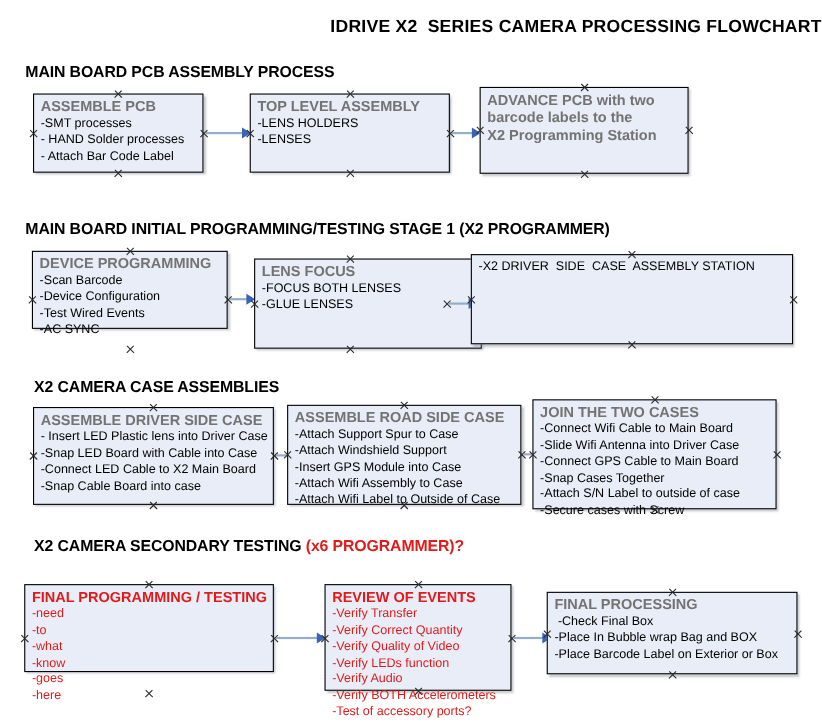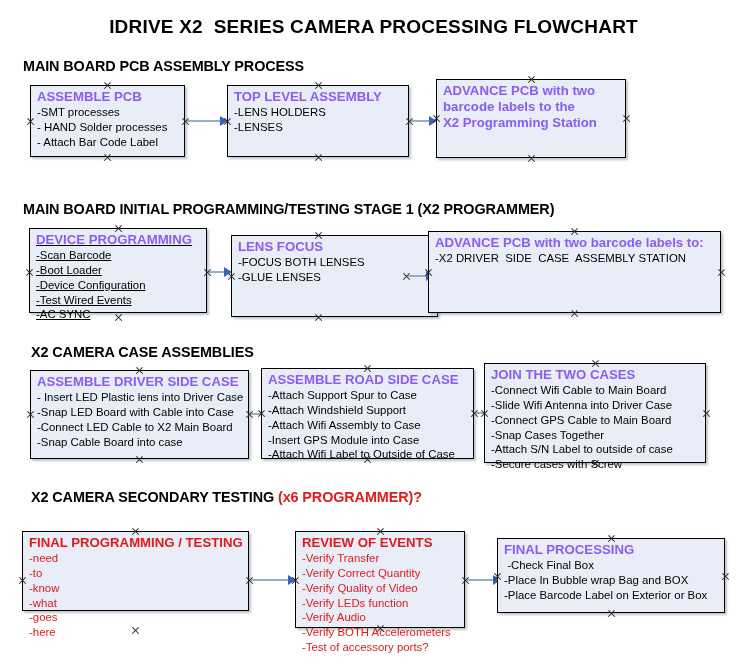--- a/index.html
+++ b/index.html
@@ -19,22 +19,22 @@
     background: #ffffff;
     overflow: hidden;
   }
 
   
   .doc-title {
     position: absolute;
     left: 0;
     top: 16px;
     width: 747px;
-    text-align: center;
-    font-size: 19px;
+    text-align: right;
+    font-size: 16px;
     font-weight: bold;
     color: #000000;
     letter-spacing: 0.2px;
     white-space: pre;
   }
   .section-heading {
     position: absolute;
     font-size: 14.4px;
     font-weight: bold;
     color: #000000;
@@ -52,21 +52,21 @@
     box-sizing: border-box;
     background: #e8edf7;
     border: 1.3px solid #000000;
     box-shadow: 2px 2px 2px rgba(120,125,140,0.45);
     padding: 3px 5px 3px 6px;
   }
   .node.overflow { overflow: visible; }
   .node-title {
     font-size: 13.2px;
     font-weight: bold;
-    color: #8b5cf6;
+    color: #737373;
     line-height: 1.22;
     white-space: pre;
   }
   .node-line {
     font-size: 11.4px;
     font-weight: normal;
     color: #000000;
     line-height: 1.30;
     white-space: pre;
   }
@@ -171,24 +171,23 @@
   </div>
   <div class="handle" style="left:531px; top:79px;"></div>
   <div class="handle" style="left:531px; top:158px;"></div>
   <div class="handle" style="left:436px; top:118px;"></div>
   <div class="handle" style="left:626px; top:118px;"></div>
 
   <div class="section-heading" style="left:23px; top:201px;">
     <span>MAIN BOARD INITIAL PROGRAMMING/TESTING STAGE 1 (X2 PROGRAMMER)</span>
   </div>
 
-  <div class="node" style="left:29px; top:228px; width:178px; height:85px;text-decoration:underline;">
+  <div class="node" style="left:29px; top:228px; width:178px; height:71px;">
     <div class="node-title">DEVICE PROGRAMMING</div>
     <div class="node-line">-Scan Barcode</div>
-    <div class="node-line">-Boot Loader</div>
     <div class="node-line">-Device Configuration</div>
     <div class="node-line">-Test Wired Events</div>
     <div class="node-line">-AC SYNC</div>
   </div>
   <div class="handle" style="left:118px; top:228px;"></div>
   <div class="handle" style="left:118px; top:317px;"></div>
   <div class="handle" style="left:29px;  top:272px;"></div>
   <div class="handle" style="left:207px; top:272px;"></div>
 
   <div class="arrow" style="left:209px; top:267px; width:24px;">
@@ -205,21 +204,20 @@
   <div class="handle" style="left:318px; top:317px;"></div>
   <div class="handle" style="left:231px; top:276px;"></div>
   <div class="handle" style="left:406px; top:276px;"></div>
 
   <div class="arrow" style="left:408px; top:271px; width:27px;">
     <div class="shaft" style="width:19px;"></div>
     <div class="head" style="left:18px;"></div>
   </div>
 
   <div class="node" style="left:428px; top:231px; width:293px; height:82px;">
-    <div class="node-title">ADVANCE PCB with two barcode labels to:</div>
     <div class="node-line">-X2 DRIVER  SIDE  CASE  ASSEMBLY STATION</div>
   </div>
   <div class="handle" style="left:574px; top:231px;"></div>
   <div class="handle" style="left:574px; top:313px;"></div>
   <div class="handle" style="left:428px; top:272px;"></div>
   <div class="handle" style="left:721px; top:272px;"></div>
 
   <div class="section-heading" style="left:31px; top:344px;">
     <span>X2 CAMERA CASE ASSEMBLIES</span>
   </div>
@@ -238,22 +236,22 @@
 
   <div class="arrow" style="left:251px; top:409px; width:21px;">
     <div class="shaft" style="width:13px;"></div>
     <div class="head" style="left:12px;"></div>
   </div>
 
   <div class="node" style="left:261px; top:368px; width:213px; height:91px;">
     <div class="node-title">ASSEMBLE ROAD SIDE CASE</div>
     <div class="node-line">-Attach Support Spur to Case</div>
     <div class="node-line">-Attach Windshield Support</div>
+    <div class="node-line">-Insert GPS Module into Case</div>
     <div class="node-line">-Attach Wifi Assembly to Case</div>
-    <div class="node-line">-Insert GPS Module into Case</div>
     <div class="node-line">-Attach Wifi Label to Outside of Case</div>
   </div>
   <div class="handle" style="left:367px; top:368px;"></div>
   <div class="handle" style="left:367px; top:459px;"></div>
   <div class="handle" style="left:261px; top:413px;"></div>
   <div class="handle" style="left:474px; top:413px;"></div>
 
   <div class="arrow" style="left:476px; top:408px; width:22px;">
     <div class="shaft" style="width:14px;"></div>
     <div class="head" style="left:13px;"></div>
@@ -274,22 +272,22 @@
   <div class="handle" style="left:706px; top:413px;"></div>
 
   <div class="section-heading" style="left:31px; top:489px;">
     <span>X2 CAMERA SECONDARY TESTING </span><span class="accent">(x6 PROGRAMMER)?</span>
   </div>
 
   <div class="node red" style="left:22px; top:531px; width:227px; height:80px;">
     <div class="node-title">FINAL PROGRAMMING / TESTING</div>
     <div class="node-line">-need</div>
     <div class="node-line">-to</div>
+    <div class="node-line">-what</div>
     <div class="node-line">-know</div>
-    <div class="node-line">-what</div>
     <div class="node-line">-goes</div>
     <div class="node-line">-here</div>
   </div>
   <div class="handle" style="left:135px; top:531px;"></div>
   <div class="handle" style="left:135px; top:630px;"></div>
   <div class="handle" style="left:22px;  top:580px;"></div>
   <div class="handle" style="left:249px; top:580px;"></div>
 
   <div class="arrow" style="left:251px; top:575px; width:46px;">
     <div class="shaft" style="width:38px;"></div>

